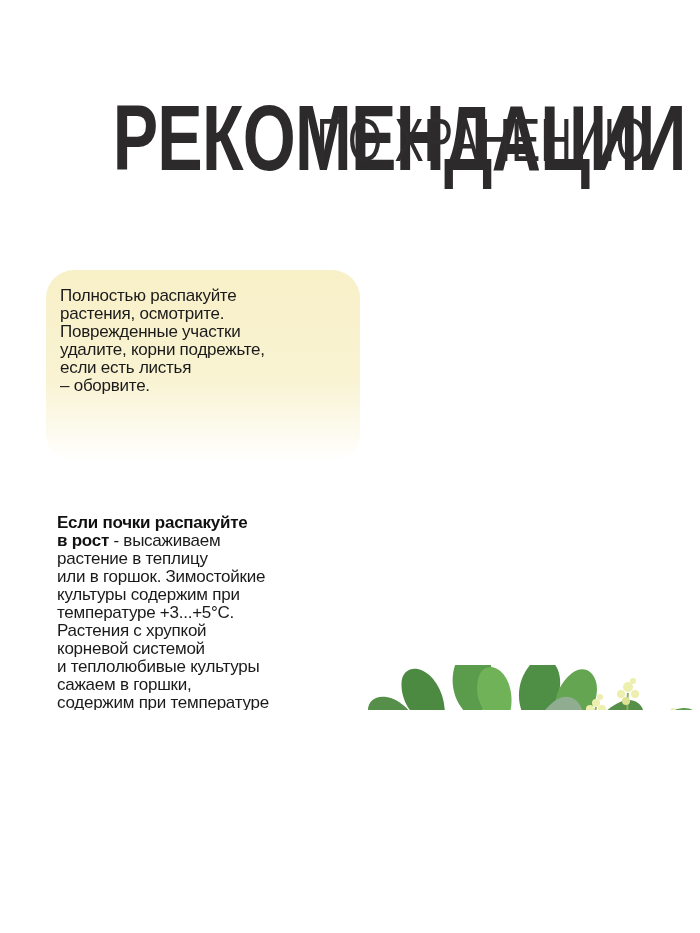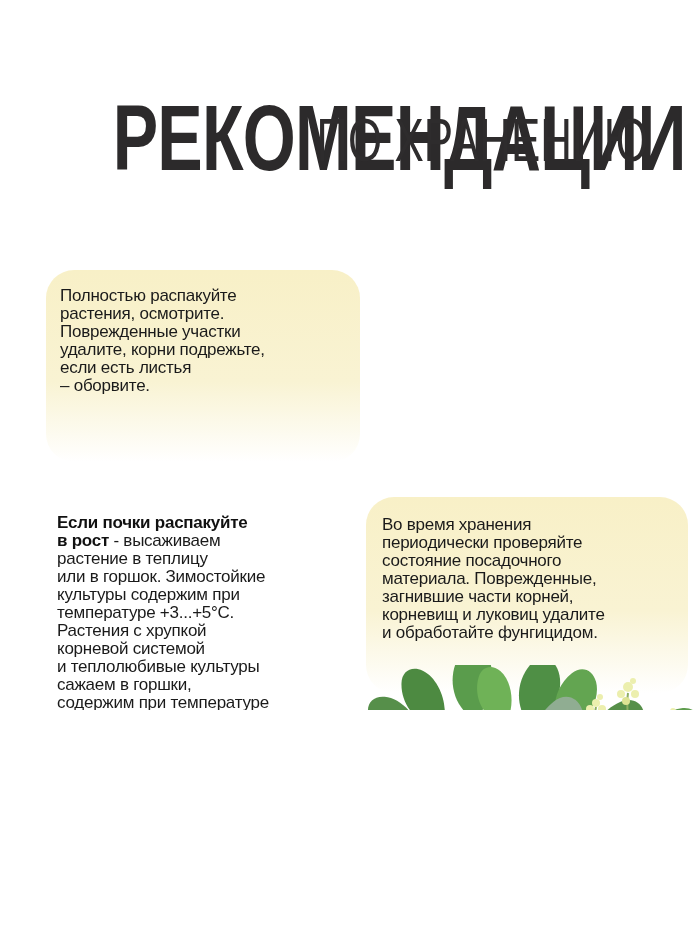--- a/index.html
+++ b/index.html
@@ -61,29 +61,20 @@
 температуре +3...+5°C.
 Растения с хрупкой
 корневой системой
 и теплолюбивые культуры
 сажаем в горшки,
 содержим при температуре
 +15...+17 °C, постепенно
 повышая ее до +20...22°C.</span></p>
   </div>
 
-  <div class="tip tip4 hl">
-    <p>Во время хранения
-периодически проверяйте
-состояние посадочного
-материала. Поврежденные,
-загнившие части корней,
-корневищ и луковиц удалите
-и обработайте фунгицидом.</p>
-  </div>
 
   <div class="photo">
     <svg viewBox="0 0 420 268" xmlns="http://www.w3.org/2000/svg">
       <defs>
         <path id="lf" d="M0 0 C7 -19 30 -29 50 -21 C60 -17 62 -7 54 1 C42 13 14 13 0 0 Z"></path>
         <path id="ln" d="M0 0 C1 -26 6 -54 16 -76 C19 -50 16 -20 8 2 Z"></path>
       </defs>
 
       <g>
         <path d="M18 172 C70 140 150 126 238 132 C310 137 372 150 410 168 L404 212 C300 240 120 240 28 216 Z" fill="#4a3526"></path>

